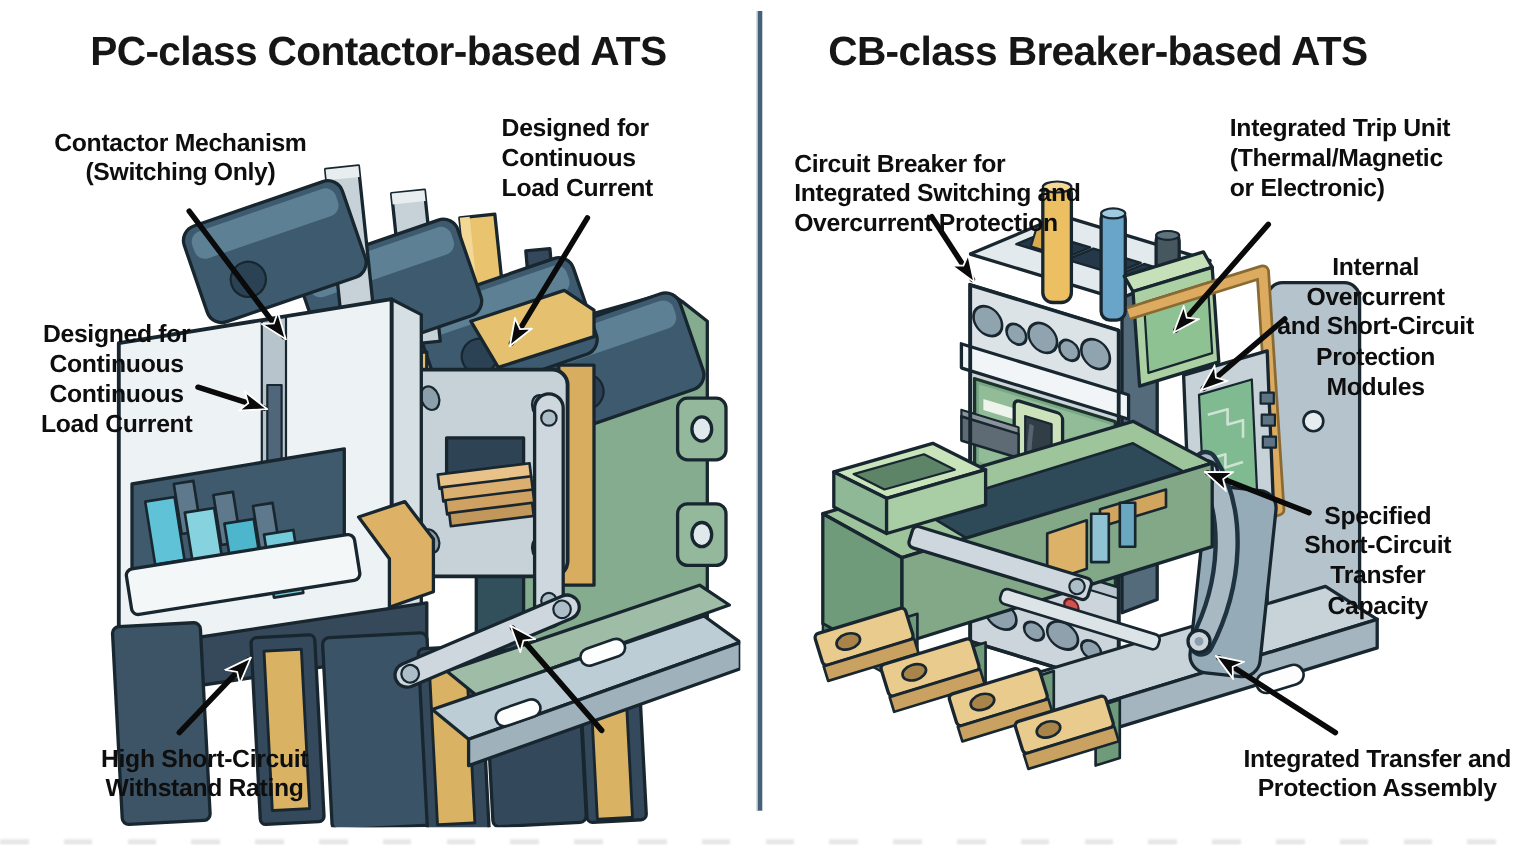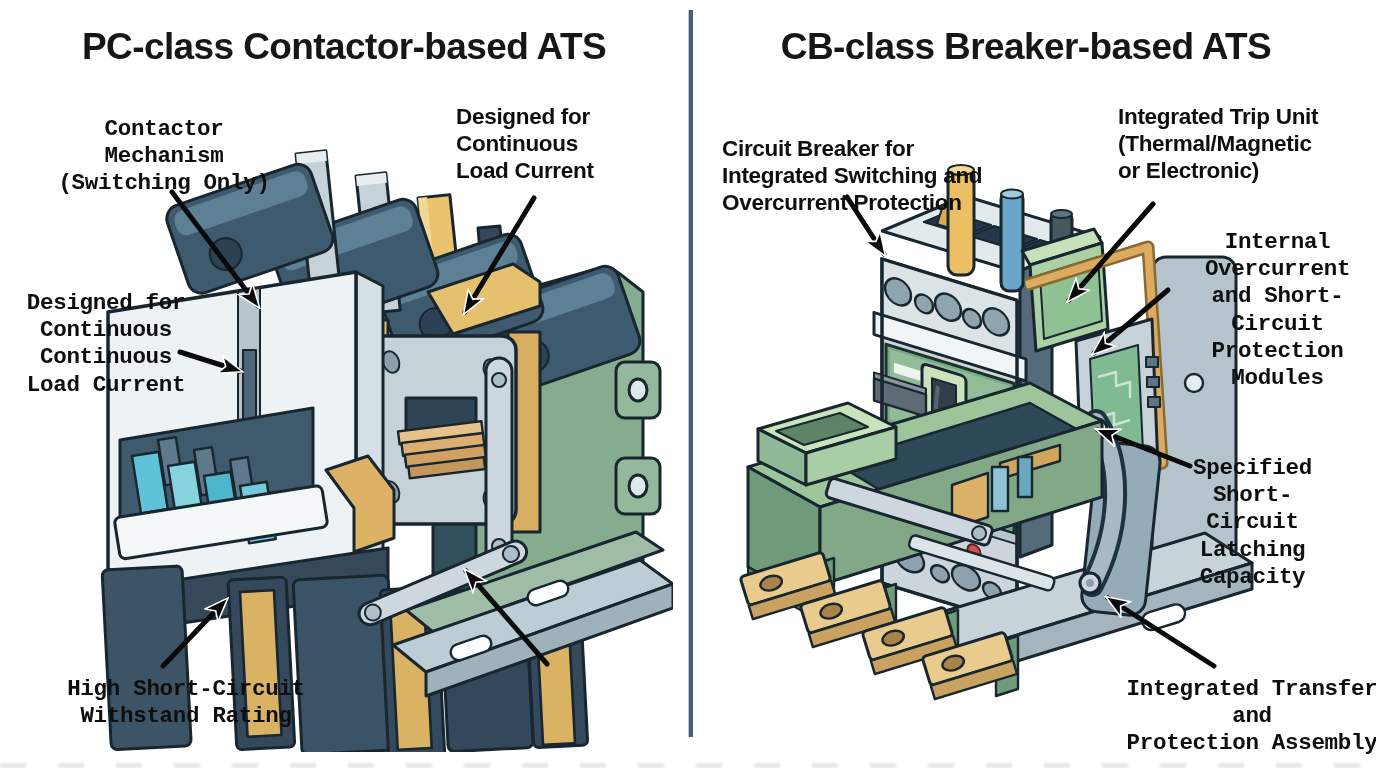--- a/index.html
+++ b/index.html
@@ -2,32 +2,32 @@
 <html><head>
 <meta charset="utf-8">
 <style>
   html,body{margin:0;padding:0;}
   body{width:1376px;height:768px;background:#ffffff;overflow:hidden;
        font-family:"Liberation Sans","DejaVu Sans",sans-serif;color:#101010;position:relative;}
   .stage{position:absolute;inset:0;width:1376px;height:768px;border-radius:25px;}
   .title{position:absolute;top:26px;font-size:37px;font-weight:700;letter-spacing:-0.6px;
          text-align:center;color:#161616;white-space:pre-line;}
   #title-left{left:0;width:688px;}
-  #title-right{left:688px;width:620px;padding-left:28px;}
+  #title-right{left:688px;width:620px;}
   .label{position:absolute;font-size:22.5px;line-height:1.21;font-weight:700;
          letter-spacing:-0.3px;color:#0e0e0e;white-space:pre-line;}
-  .center{text-align:center;font-family:Liberation Mono, monospace;}
+  .center{text-align:center;}
   #lbl-contactor{left:40px;top:116px;width:248px;}
   #lbl-cont-top{left:456px;top:103px;}
   #lbl-cont-left{left:16px;top:290px;width:180px;}
   #lbl-hsc{left:55px;top:676px;width:262px;}
   #lbl-mech{left:438px;top:676px;width:230px;}
   #lbl-cb{left:722px;top:103px;margin-top:32px;}
   #lbl-trip{left:1118px;top:103px;}
-  #lbl-internal{left:1158px;top:229px;width:185px;margin-left:27px;}
+  #lbl-internal{left:1158px;top:229px;width:185px;}
   #lbl-spec{left:1170px;top:455px;width:165px;}
   #lbl-transfer{left:1098px;top:676px;width:252px;margin-left:28px;}
   #divider{position:absolute;left:688px;top:10px;width:4px;height:727px;
            background:#46607a;border-left:1.5px solid #b9cdd6;}
   svg{position:absolute;}
   #dev-left{left:88px;top:140px;}
   #dev-right{left:700px;top:145px;}
   #arrows{left:0;top:0;pointer-events:none;}
   #bottom-artifact{position:absolute;left:0;bottom:0;height:5px;width:100%;
        background:repeating-linear-gradient(90deg,rgba(120,120,120,.18) 0 26px,rgba(255,255,255,0) 26px 58px);
@@ -409,19 +409,19 @@
   <div id="lbl-trip" class="label">Integrated Trip Unit
 (Thermal/Magnetic
 or Electronic)</div>
   <div id="lbl-internal" class="label center">Internal
 Overcurrent
 and Short-Circuit
 Protection
 Modules</div>
   <div id="lbl-spec" class="label center">Specified
 Short-Circuit
-Latching
+Transfer
 Capacity</div>
   <div id="lbl-transfer" class="label center">Integrated Transfer and
 Protection Assembly</div>
 
   <div id="bottom-artifact"></div>
 </div>
 
 </body></html>

